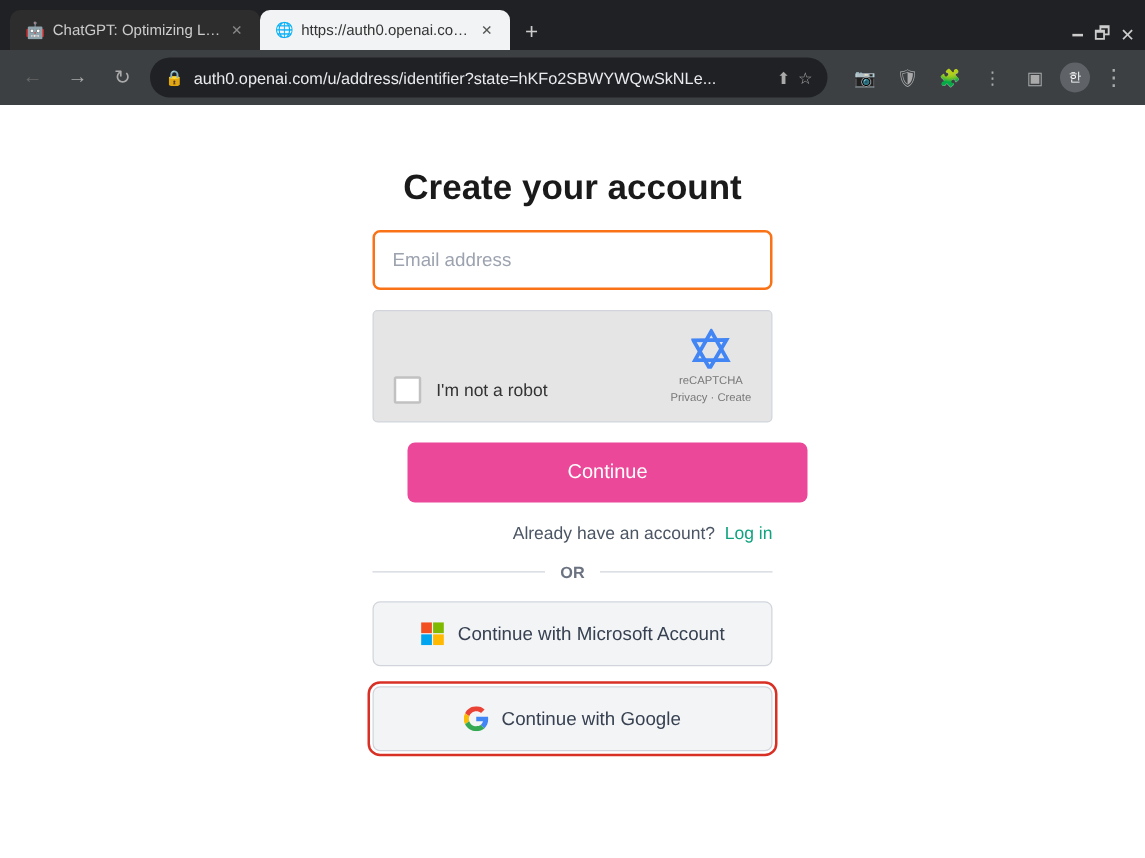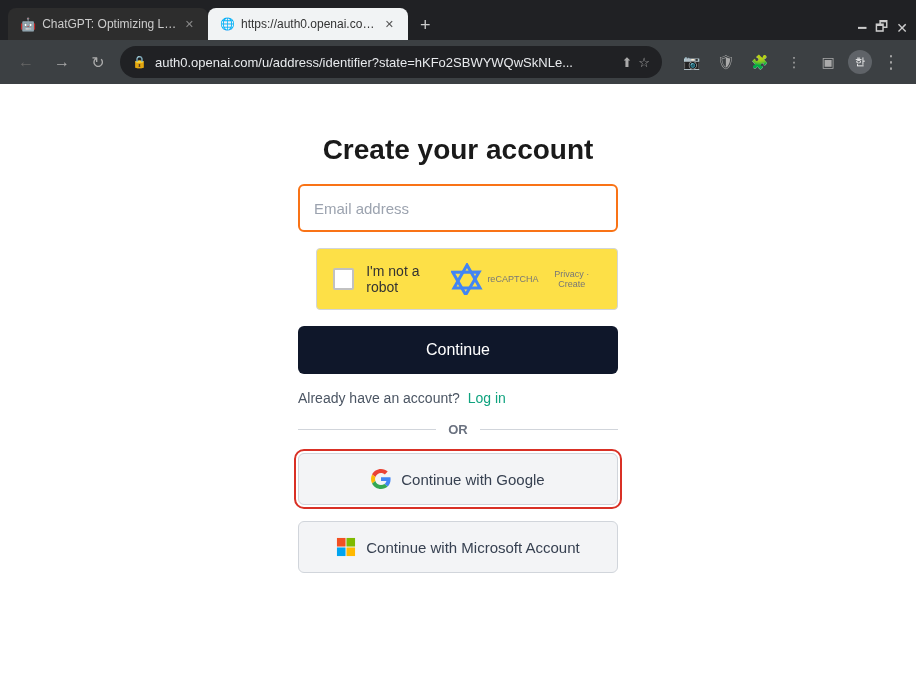--- a/index.html
+++ b/index.html
@@ -26,31 +26,31 @@
     
     .page-content { background: #fff; display: flex; flex-direction: column; align-items: center; padding: 50px 20px; height: calc(686px - 84px); }
 
     .page-title { font-size: 28px; font-weight: 700; color: #1a1a1a; margin-bottom: 18px; }
 
     .form-container { width: 320px; display: flex; flex-direction: column; gap: 16px; }
 
     .email-input { width: 100%; height: 48px; border: 2px solid #f97316; border-radius: 6px; padding: 0 14px; font-size: 15px; color: #6b7280; outline: none; }
     .email-input::placeholder { color: #9ca3af; }
 
-    .recaptcha-box { border: 1px solid #d1d5db; border-radius: 4px; padding: 14px 16px; display: flex; align-items: flex-start; justify-content: space-between; background: #fde047; margin-left: 18px; }
+    .recaptcha-box { border: 1px solid #d1d5db; border-radius: 4px; padding: 14px 16px; display: flex; align-items: flex-end; justify-content: space-between; background: #e5e5e5; }
     .recaptcha-left { display: flex; align-items: center; gap: 12px; }
     .recaptcha-checkbox { width: 22px; height: 22px; border: 2px solid #c1c1c1; background: #fff; border-radius: 2px; cursor: pointer; }
     .recaptcha-label { font-size: 14px; color: #333; }
-    .recaptcha-right { display: flex; flex-direction: row; align-items: center; gap: 4px; }
+    .recaptcha-right { display: flex; flex-direction: column; align-items: center; gap: 4px; }
     .recaptcha-text { font-size: 9px; color: #777; text-align: center; }
     .recaptcha-links { font-size: 9px; color: #777; text-align: center; }
 
-    .continue-btn { width: 100%; height: 48px; background: #0f172a; color: #fff; border: none; border-radius: 6px; font-size: 16px; font-weight: 500; cursor: pointer; }
+    .continue-btn { width: 100%; height: 48px; background: #ec4899; color: #fff; border: none; border-radius: 6px; font-size: 16px; font-weight: 500; cursor: pointer; margin-left: 28px; }
 
-    .login-link { text-align: left; font-size: 14px; color: #4b5563; }
+    .login-link { text-align: right; font-size: 14px; color: #4b5563; }
     .login-link a { color: #10a37f; text-decoration: none; font-weight: 500; }
 
     .divider { display: flex; align-items: center; gap: 12px; }
     .divider-line { flex: 1; height: 1px; background: #d1d5db; }
     .divider-text { font-size: 13px; color: #6b7280; font-weight: 700; }
 
     .social-btn { width: 100%; height: 52px; border: 1px solid #d1d5db; border-radius: 6px; background: #f3f4f6; display: flex; align-items: center; justify-content: center; gap: 10px; cursor: pointer; font-size: 15px; color: #374151; position: relative; }
     .social-btn.google-btn { outline: 2px solid #d93025; outline-offset: 2px; }
 
     .continue-google-text { font-size: 15px; color: #374151; }
@@ -139,36 +139,36 @@
       <span>Already have an account?</span>
       &nbsp;<a href="#">Log in</a>
     </div>
 
     <div class="divider">
       <div class="divider-line"></div>
       <span class="divider-text">OR</span>
       <div class="divider-line"></div>
     </div>
 
+    <button class="social-btn">
+
+      <svg width="20" height="20" viewBox="0 0 21 21">
+        <rect x="1" y="1" width="9" height="9" fill="#f25022"></rect>
+        <rect x="11" y="1" width="9" height="9" fill="#7fba00"></rect>
+        <rect x="1" y="11" width="9" height="9" fill="#00a4ef"></rect>
+        <rect x="11" y="11" width="9" height="9" fill="#ffb900"></rect>
+      </svg>
+      <span class="continue-ms-text">Continue with Microsoft Account</span>
+    </button>
+
     <button class="social-btn google-btn">
 
       <svg width="20" height="20" viewBox="0 0 48 48">
         <path fill="#EA4335" d="M24 9.5c3.54 0 6.71 1.22 9.21 3.6l6.85-6.85C35.9 2.38 30.47 0 24 0 14.62 0 6.51 5.38 2.56 13.22l7.98 6.19C12.43 13.72 17.74 9.5 24 9.5z"></path>
         <path fill="#4285F4" d="M46.98 24.55c0-1.57-.15-3.09-.38-4.55H24v9.02h12.94c-.58 2.96-2.26 5.48-4.78 7.18l7.73 6c4.51-4.18 7.09-10.36 7.09-17.65z"></path>
         <path fill="#FBBC05" d="M10.53 28.59c-.48-1.45-.76-2.99-.76-4.59s.27-3.14.76-4.59l-7.98-6.19C.92 16.46 0 20.12 0 24c0 3.88.92 7.54 2.56 10.78l7.97-6.19z"></path>
         <path fill="#34A853" d="M24 48c6.48 0 11.93-2.13 15.89-5.81l-7.73-6c-2.15 1.45-4.92 2.3-8.16 2.3-6.26 0-11.57-4.22-13.47-9.91l-7.98 6.19C6.51 42.62 14.62 48 24 48z"></path>
       </svg>
       <span class="continue-google-text">Continue with Google</span>
     </button>
 
-    <button class="social-btn">
-
-      <svg width="20" height="20" viewBox="0 0 21 21">
-        <rect x="1" y="1" width="9" height="9" fill="#f25022"></rect>
-        <rect x="11" y="1" width="9" height="9" fill="#7fba00"></rect>
-        <rect x="1" y="11" width="9" height="9" fill="#00a4ef"></rect>
-        <rect x="11" y="11" width="9" height="9" fill="#ffb900"></rect>
-      </svg>
-      <span class="continue-ms-text">Continue with Microsoft Account</span>
-    </button>
-
   </div>
 </div>
 
 </body></html>

